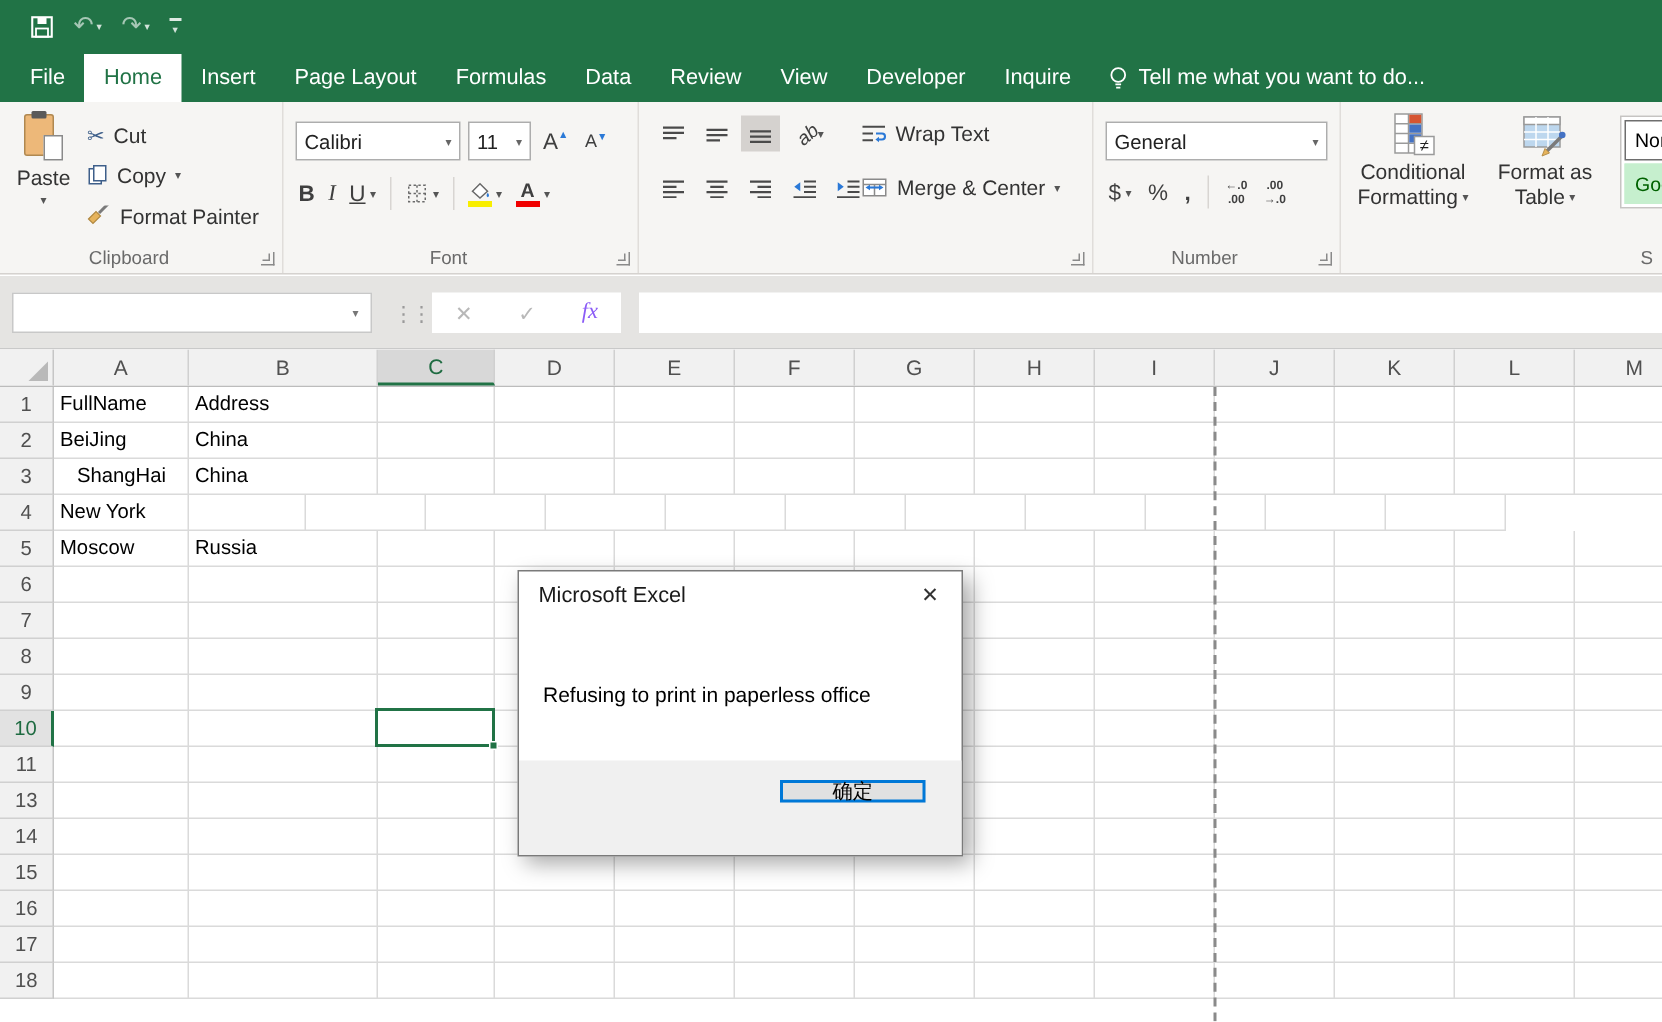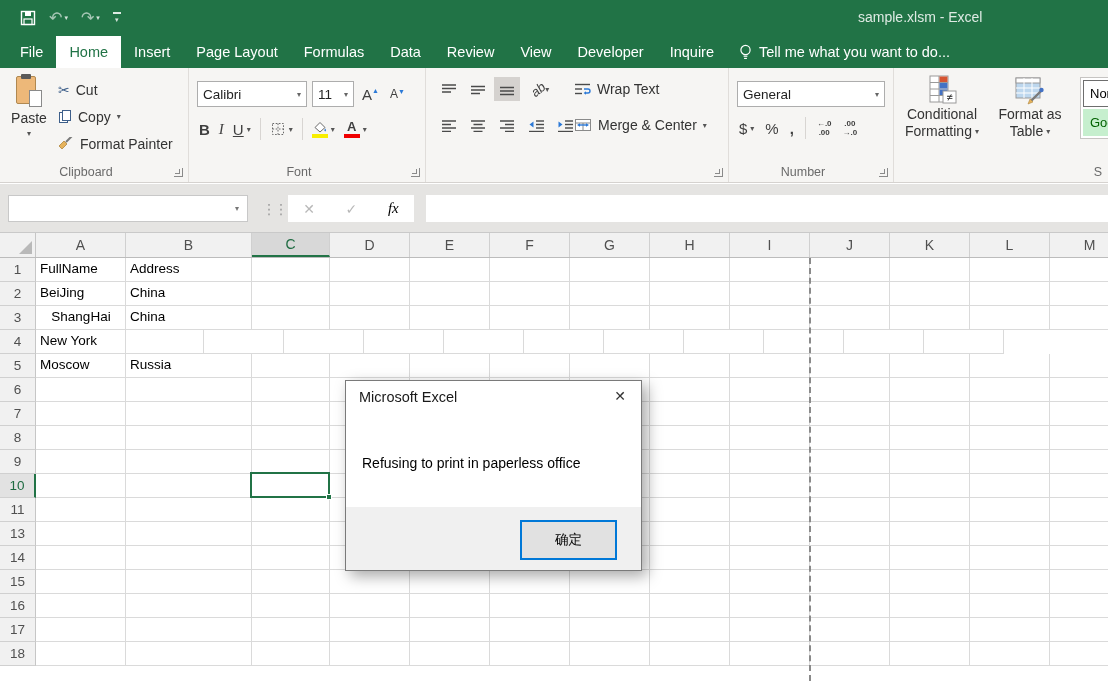--- a/index.html
+++ b/index.html
@@ -73,21 +73,21 @@
   .style-normal{background:#fff;border:1px solid #6e6e6e;color:#000;}
   .style-good{background:#c6efce;border:1px solid #c6efce;color:#006100;}
   .styles-label-frag{position:absolute;bottom:3px;right:6px;font-size:12.5px;color:#6a6a6a;}
   
   .formula-row{position:absolute;top:184px;left:0;width:1108px;height:49px;background:#e5e4e2;border-bottom:1px solid #c9c9c9;}
   .namebox{position:absolute;left:8px;top:11px;width:240px;height:27px;background:#fff;border:1px solid #c8c8c8;display:flex;align-items:center;justify-content:flex-end;padding:0 8px;font-size:13px;color:#222;}
   .namebox .dropcaret{color:#777;}
   .fdots{position:absolute;left:262px;top:11px;height:27px;display:flex;align-items:center;color:#9a9a9a;font-size:14px;letter-spacing:-2px;}
   .fbuttons{position:absolute;left:288px;top:11px;width:126px;height:27px;background:#fff;display:flex;align-items:center;justify-content:space-around;}
   .fb-x,.fb-check{color:#b8b8b8;font-size:14px;}
-  .fb-fx{font-family:"Liberation Serif",serif;font-style:italic;font-size:15px;color:#000000;}
+  .fb-fx{font-family:"Liberation Serif",serif;font-style:italic;font-size:15px;color:#8b5cf6;}
   .finput{position:absolute;left:426px;top:11px;width:682px;height:27px;background:#fff;font-size:13px;color:#222;padding:0 6px;display:flex;align-items:center;}
   
   .grid{position:absolute;top:233px;left:0;width:1108px;height:448px;background:#fff;overflow:hidden;}
   .colheaders{display:flex;height:25px;border-bottom:1px solid #bcbcbc;background:#f1f1f1;}
   .corner{width:36px;flex:none;border-right:1px solid #c6c6c6;position:relative;background:#f1f1f1;}
   .corner .tri{position:absolute;right:3px;bottom:3px;width:0;height:0;border-left:13px solid transparent;border-bottom:13px solid #b9b9b9;}
   .colh{flex:none;border-right:1px solid #d0d0d0;text-align:center;line-height:25px;font-size:14px;color:#505050;background:#f1f1f1;}
   .colh.sel{background:#d8d8d8;color:#1e6b41;border-bottom:2px solid #217346;line-height:23px;}
   .grow{display:flex;height:24px;}
   .rowh{width:36px;flex:none;border-right:1px solid #c6c6c6;border-bottom:1px solid #d0d0d0;background:#f1f1f1;color:#505050;font-size:13.5px;display:flex;align-items:center;justify-content:center;}
@@ -95,21 +95,21 @@
   .cell{flex:none;border-right:1px solid #dadada;border-bottom:1px solid #dadada;font-size:13.5px;color:#000;padding:3px 3px 0 4px;white-space:nowrap;overflow:visible;}
   .active-cell{position:absolute;border:2px solid #217346;background:transparent;z-index:3;}
   .fill-handle{position:absolute;right:-4px;bottom:-4px;width:6px;height:6px;background:#217346;border:1px solid #fff;}
   .pagebreak{position:absolute;top:25px;bottom:0;width:0;border-left:2px dashed #8a8a8a;z-index:1;}
   
   .dialog{position:absolute;left:345px;top:380px;width:297px;height:191px;background:#fff;border:1px solid #7a7a7a;box-shadow:5px 5px 14px rgba(0,0,0,.35);z-index:20;}
   .dialog-title{position:absolute;left:13px;top:8px;font-size:14.5px;color:#1a1a1a;}
   .dialog-close{position:absolute;right:1px;top:1px;width:40px;height:28px;display:flex;align-items:center;justify-content:center;font-size:14px;color:#333;}
   .dialog-msg{position:absolute;left:16px;top:74px;font-size:14px;color:#000;}
   .dialog-footer{position:absolute;left:0;right:0;bottom:0;height:63px;background:#f0f0f0;}
-  .dialog-ok{position:absolute;right:24px;top:13px;width:97px;height:40px;background:#e1e1e1;border:2px solid #0078d7;font-size:13.5px;color:#000;display:flex;align-items:center;justify-content:center;}
+  .dialog-ok{position:absolute;right:24px;top:13px;width:97px;height:15px;background:#e1e1e1;border:2px solid #0078d7;font-size:13.5px;color:#000;display:flex;align-items:center;justify-content:center;}
   svg{display:block;}
 </style>
 </head>
 <body>
 
 <div class="titlebar">
   <div class="qat">
     <span class="qbtn">
       <svg width="16" height="16" viewBox="0 0 16 16">
           <rect x="1.5" y="1.5" width="13" height="13" fill="none" stroke="#fff" stroke-width="1.4"></rect>
@@ -123,21 +123,20 @@
       </span>
     <span class="qbtn">
         <span class="glyph-redo">↷</span>
         <span class="caret">▾</span>
       </span>
     <span class="qbtn custbar">
         <span class="bar"></span>
         <span class="caret">▾</span>
       </span>
   </div>
-  <div class="title-text">sample.xlsm - Excel</div>
 </div>
 
 <div class="tabbar" id="tabbar">
 
   <div class="tab">File</div>
     <div class="tab active">Home</div>
     <div class="tab">Insert</div>
     <div class="tab">Page Layout</div>
     <div class="tab">Formulas</div>
     <div class="tab">Data</div>

